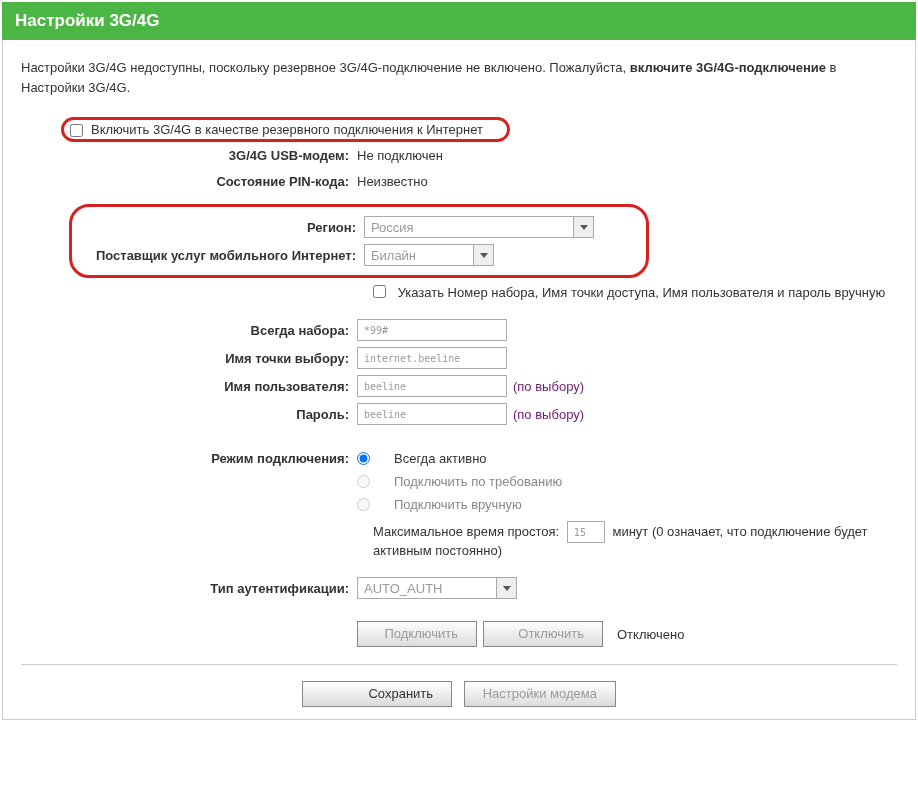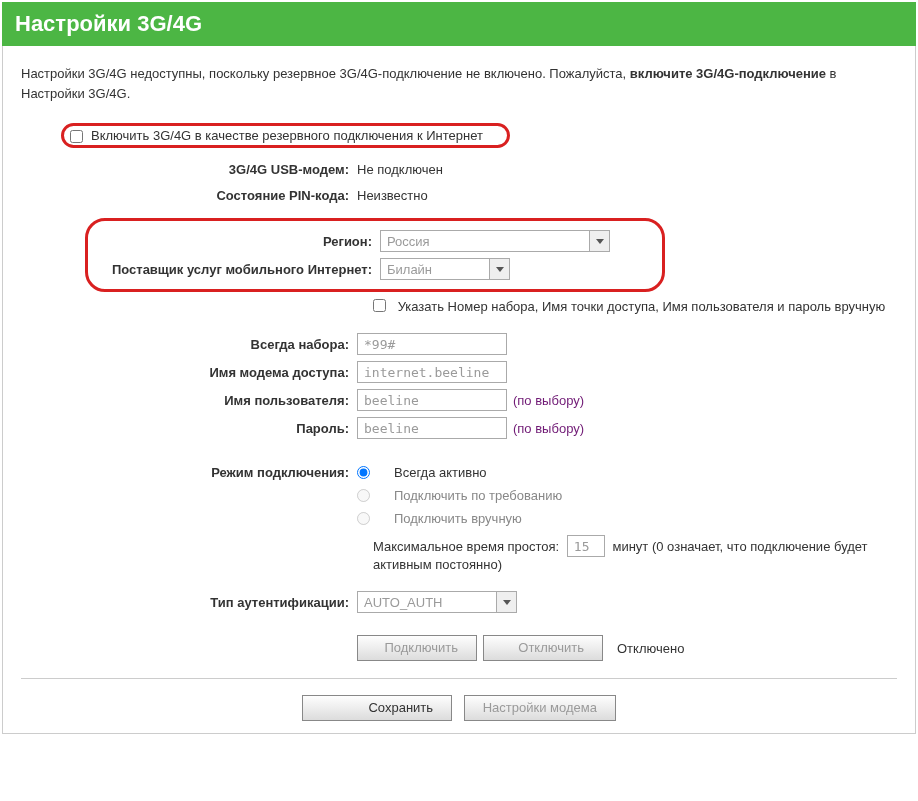--- a/index.html
+++ b/index.html
@@ -8,21 +8,21 @@
       font-size: 13px;
       color: #333;
       background: #fff;
       width: 918px;
       padding: 2px;
     }
     .header {
       background: #4cb644;
       color: #fff;
       padding: 8px 12px;
-      font-size: 22px;
+      font-size: 17px;
       font-weight: bold;
       border: 1px solid #4cb644;
     }
     .content {
       border: 1px solid #ccc;
       border-top: none;
       padding: 18px 2px 10px 2px;
     }
     .notice {
       padding: 0 16px 20px 16px;
@@ -47,40 +47,39 @@
       gap: 6px;
     }
     .red-oval {
       border: 3px solid #d92020;
       border-radius: 20px;
       display: inline-block;
     }
     .oval-wrap-1 {
       margin-left: 56px;
       padding: 2px 24px 2px 6px;
-      margin-bottom: 8px;
       display: inline-flex;
       align-items: center;
     }
     .oval-wrap-2 {
-      margin: 10px 0 4px 80px;
+      margin: 10px 0 4px 64px;
       padding: 6px 0 6px 0;
       width: 580px;
     }
     .cb {
       margin-right: 8px;
       position: relative;
       top: 1px;
     }
     input[type="text"], input[type="password"] {
       border: 1px solid #aaa;
       height: 22px;
       padding: 2px 6px;
       font-family: monospace;
-      font-size: 13px;
+      font-size: 10px;
       color: #9a9a9a;
       background: #fff;
     }
     input[disabled] { background: #fff; }
     .select {
       display: inline-flex;
       border: 1px solid #aaa;
       height: 22px;
       background: #fff;
       align-items: center;
@@ -208,21 +207,21 @@
   <div class="section-gap"></div>
 
   <div class="row">
     <div class="label-col">Всегда набора:</div>
     <div class="value-col">
       <input type="text" style="width: 150px;" disabled="" value="*99#">
     </div>
   </div>
 
   <div class="row">
-    <div class="label-col">Имя модема доступа:</div>
+    <div class="label-col">Имя точки выбору:</div>
     <div class="value-col">
       <input type="text" style="width: 150px;" disabled="" value="internet.beeline">
     </div>
   </div>
 
   <div class="row">
     <div class="label-col">Имя пользователя:</div>
     <div class="value-col">
       <input type="text" style="width: 150px;" disabled="" value="beeline">
       <span class="suffix-text">(по выбору)</span>

